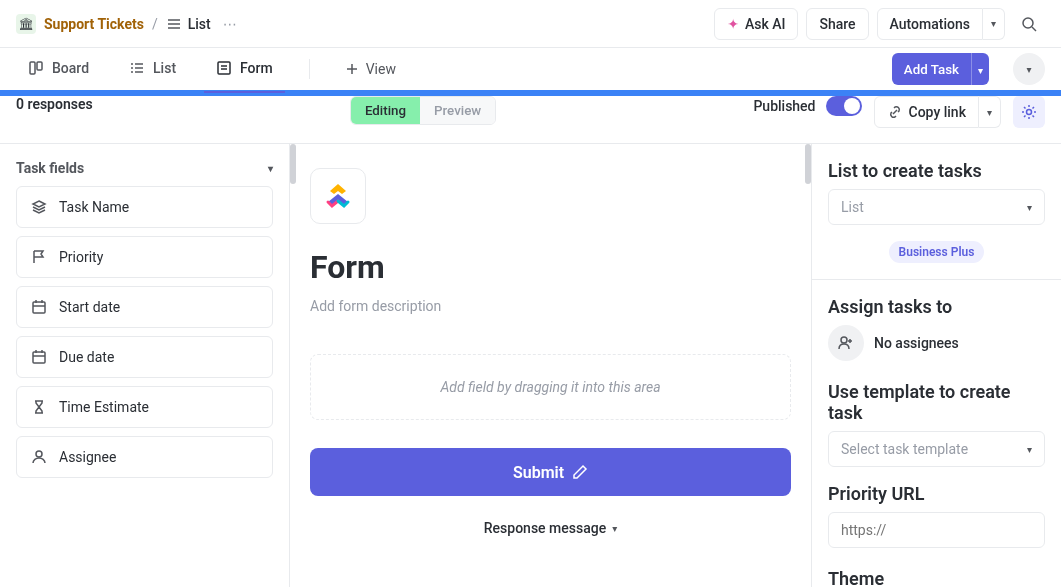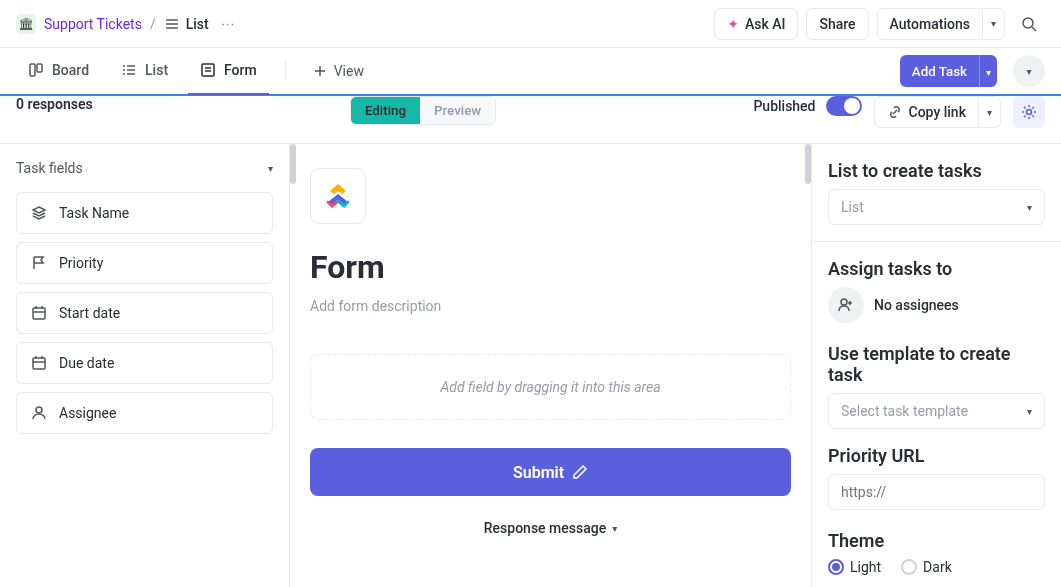--- a/index.html
+++ b/index.html
@@ -1,52 +1,52 @@
 <!DOCTYPE html>
 <html><head>
 <meta charset="utf-8">
 <style>
 *{box-sizing:border-box;margin:0;padding:0;font-family:-apple-system,BlinkMacSystemFont,"Segoe UI",Roboto,sans-serif}
 body{width:1061px;height:587px;overflow:hidden;background:#fff;font-size:14px;color:#2a2e34}
 .topbar{height:48px;border-bottom:1px solid #e8eaed;display:flex;align-items:center;padding:0 16px;gap:8px}
 .bc{display:flex;align-items:center;gap:8px}
 .bc-icon{width:20px;height:20px;background:#e8f5e9;border-radius:4px;display:flex;align-items:center;justify-content:center;font-size:12px}
-.bc a{color:#6d28d9;text-decoration:none;font-weight:400}
+.bc a{color:#a16207;text-decoration:none;font-weight:700}
 .bc .sep{color:#979ca6}
 .bc-list{display:flex;align-items:center;gap:6px;font-weight:500}
 .dots{color:#979ca6;cursor:pointer;padding:0 4px}
 .spacer{flex:1}
 .btn{height:32px;padding:0 12px;border:1px solid #e8eaed;border-radius:6px;background:#fff;display:flex;align-items:center;gap:6px;cursor:pointer;font-size:14px;color:#2a2e34;font-weight:500}
 .btn-ai{color:#2a2e34}
 .sparkle{color:#e052a0;font-size:14px}
 .btn-group{display:flex}
 .btn-group .btn:first-child{border-radius:6px 0 0 6px}
 .btn-group .btn:last-child{border-radius:0 6px 6px 0;border-left:0;padding:0 8px}
 .icon-btn{width:32px;height:32px;display:flex;align-items:center;justify-content:center;cursor:pointer;border-radius:6px}
-.viewbar{height:48px;border-bottom:2px solid #3b82f6;display:flex;align-items:center;padding:0 16px;gap:8px}
+.viewbar{height:48px;border-bottom:6px solid #3b82f6;display:flex;align-items:center;padding:0 16px;gap:16px}
 .tab{height:48px;padding:0 12px;display:flex;align-items:center;gap:8px;color:#54575d;cursor:pointer;font-weight:500;border-bottom:2px solid transparent}
 .tab.active{color:#2a2e34;border-bottom-color:#5b5fdd}
 .vdiv{width:1px;height:20px;background:#e8eaed;margin:0 8px}
 .btn-link{display:flex;align-items:center;gap:6px;padding:0 10px;height:32px;color:#54575d;cursor:pointer;font-weight:400;border-radius:6px}
 .btn-primary{background:#5b5fdd;color:#fff;border:none;padding:0 12px;height:32px;border-radius:6px;display:flex;align-items:center;gap:6px;cursor:pointer;font-weight:500}
 .btn-drop{background:#5b5fdd;color:#fff;border:none;border-left:1px solid rgba(255,255,255,0.3);padding:0 6px;height:32px;border-radius:0 6px 6px 0;cursor:pointer}
 .btn-primary.wd{border-radius:6px 0 0 6px}
 .circ{width:32px;height:32px;border-radius:50%;background:#f0f1f3;display:flex;align-items:center;justify-content:center;cursor:pointer;margin-left:8px}
 .subbar{height:48px;border-bottom:1px solid #e8eaed;display:flex;align-items:flex-start;padding:0 16px;gap:12px}
 .seg{display:flex;border:1px solid #e8eaed;border-radius:6px;overflow:hidden}
 .seg-btn{padding:6px 14px;cursor:pointer;font-weight:500;background:#fff;border:none}
-.seg-btn.active{background:#14b8a6;color:#2a2e34}
+.seg-btn.active{background:#86efac;color:#2a2e34}
 .seg-btn.inactive{background:#f7f8f9;color:#979ca6}
 .pub{display:flex;align-items:center;gap:10px;font-weight:500}
 .toggle{width:36px;height:20px;background:#5b5fdd;border-radius:10px;position:relative;cursor:pointer}
 .toggle::after{content:"";position:absolute;right:2px;top:2px;width:16px;height:16px;background:#fff;border-radius:50%}
 .gear{width:32px;height:32px;background:#eeeffe;border-radius:6px;display:flex;align-items:center;justify-content:center;cursor:pointer;color:#5b5fdd}
 .main{display:flex;height:calc(587px - 144px)}
 .lpanel{width:290px;border-right:1px solid #e8eaed;overflow-y:auto;padding:16px}
-.lhead{display:flex;justify-content:space-between;align-items:center;margin-bottom:16px;color:#54575d;font-weight:400}
+.lhead{display:flex;justify-content:space-between;align-items:center;margin-bottom:10px;color:#54575d;font-weight:700}
 .field{height:42px;border:1px solid #e8eaed;border-radius:6px;display:flex;align-items:center;gap:12px;padding:0 14px;margin-bottom:8px;cursor:grab;background:#fff}
 .field svg{flex-shrink:0}
 .center{flex:1;overflow-y:auto;padding:24px 20px;position:relative}
 .scrollhint{position:absolute;left:0;top:0;bottom:0;width:6px;background:#d0d2d7;border-radius:3px}
 .scrollhint.r{left:auto;right:0}
 .logo{width:56px;height:56px;border:1px solid #e8eaed;border-radius:10px;display:flex;align-items:center;justify-content:center;margin-bottom:24px}
 .logo-inner{width:32px;height:32px;position:relative}
 .ftitle{font-size:32px;font-weight:700;margin-bottom:12px}
 .fdesc{color:#979ca6;margin-bottom:40px}
 .drop{border:1px dashed #e8eaed;border-radius:8px;padding:24px;text-align:center;color:#979ca6;font-style:italic;margin-bottom:28px}
@@ -248,20 +248,28 @@
             <line x1="2" y1="7" x2="14" y2="7"></line>
             <line x1="5" y1="1" x2="5" y2="4"></line>
             <line x1="11" y1="1" x2="11" y2="4"></line>
           </g>
         </svg>
         <span>Due date</span>
       </div>
     <div class="field">
         <svg viewBox="0 0 16 16">
           <g class="ico">
+            <path d="M4 2h8M4 14h8M5 2v2l3 4-3 4v2M11 2v2l-3 4 3 4v2"></path>
+          </g>
+        </svg>
+        <span>Time Estimate</span>
+      </div>
+    <div class="field">
+        <svg viewBox="0 0 16 16">
+          <g class="ico">
             <circle cx="8" cy="5" r="3"></circle>
             <path d="M2 14c0-3 3-5 6-5s6 2 6 5"></path>
           </g>
         </svg>
         <span>Assignee</span>
       </div>
 
   </div>
 
   <div class="center">
@@ -291,20 +299,23 @@
       <span class="chev">▾</span>
     </div>
   </div>
 
   <div class="rpanel">
     <div class="rlbl">List to create tasks</div>
     <div class="rsel">
       <span>List</span>
       <span class="chev">▾</span>
     </div>
+    <div class="badge">
+        <span>Business Plus</span>
+      </div>
     <div class="divider"></div>
     <div class="rlbl">Assign tasks to</div>
     <div class="assign">
       <div class="assign-ic">
         <svg viewBox="0 0 16 16">
             <g class="ico">
               <circle cx="6" cy="5" r="3"></circle>
               <path d="M1 14c0-3 2-5 5-5s5 2 5 5"></path>
               <line x1="12" y1="4" x2="12" y2="8"></line>
               <line x1="10" y1="6" x2="14" y2="6"></line>

